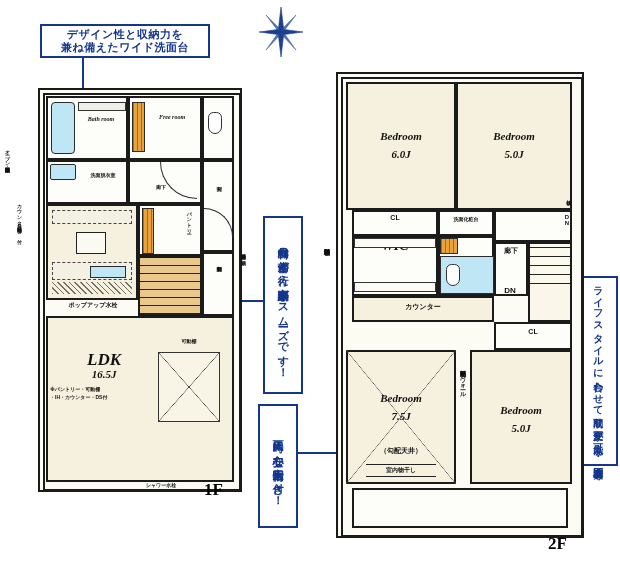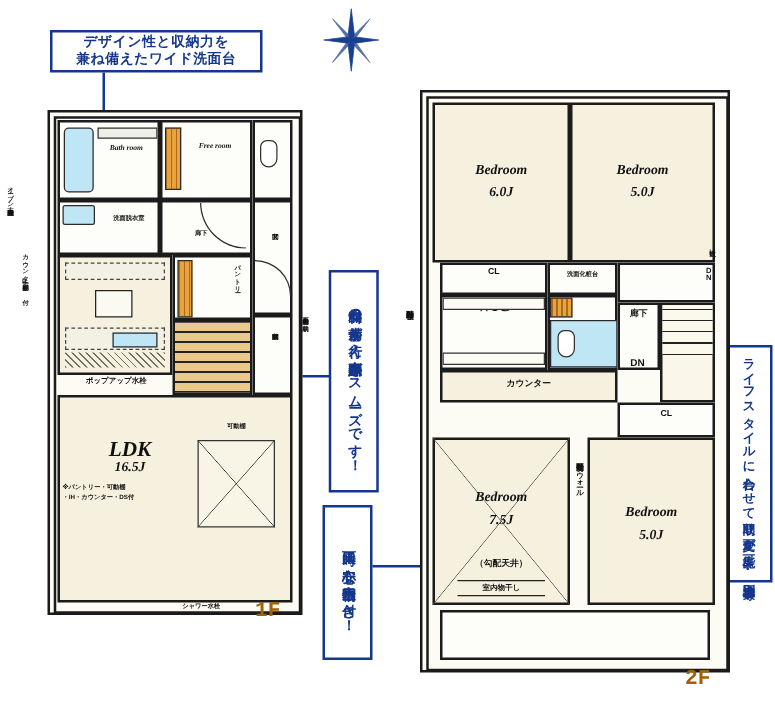--- a/index.html
+++ b/index.html
@@ -30,22 +30,22 @@
     position:absolute;text-align:center;color:#111;
     font-family:"Liberation Serif","DejaVu Serif",serif;
     font-style:italic;font-weight:bold;white-space:nowrap;
   }
   .jp{font-family:"Liberation Sans","DejaVu Sans",sans-serif;
       font-style:normal;font-weight:bold;color:#111;}
   .tiny{font-size:5px;line-height:1.25;}
   .vlabel{writing-mode:vertical-rl;text-orientation:upright;}
 
   .floor-tag{
-    position:absolute;font-weight:bold;color:#a16207;
-    font-family:Liberation Mono, monospace;
+    position:absolute;font-weight:bold;color:#000000;
+    font-family:Liberation Serif, serif;
   }
 
   
   .hatch-diag{
     background-image:repeating-linear-gradient(45deg,
       rgba(0,0,0,.55) 0 1px, transparent 1px 4px);
   }
   .hatch-grid{
     background-image:
       repeating-linear-gradient(0deg,rgba(0,0,0,.5) 0 1px,transparent 1px 5px),

